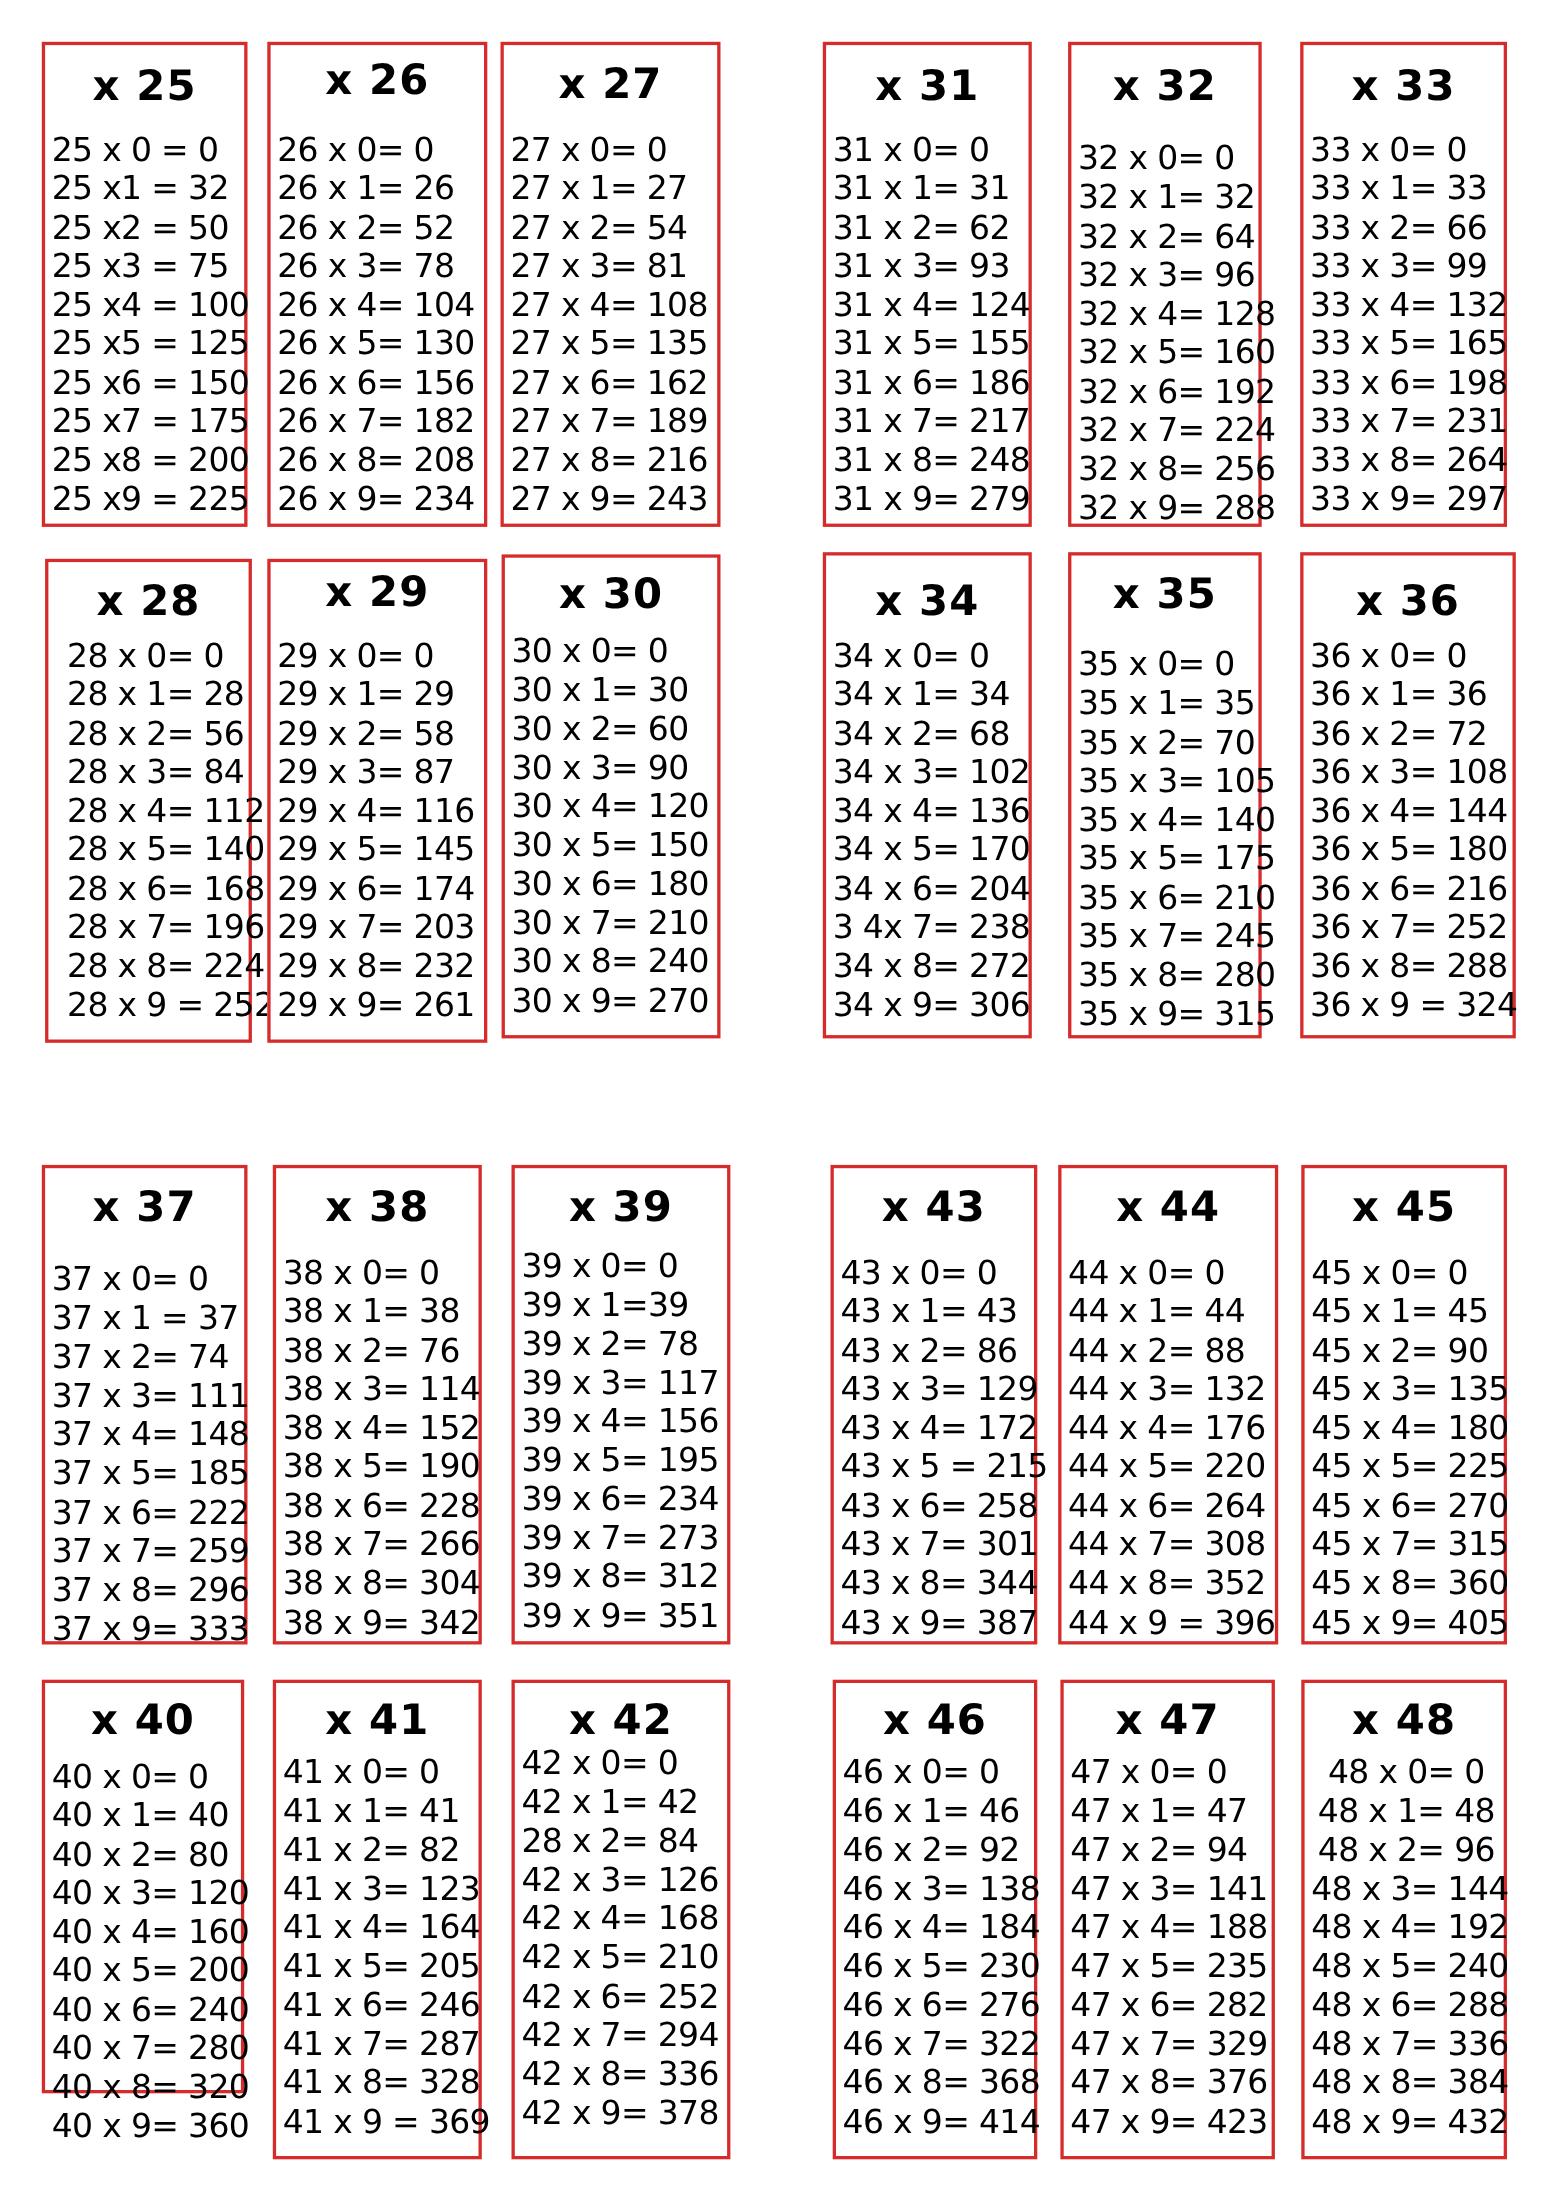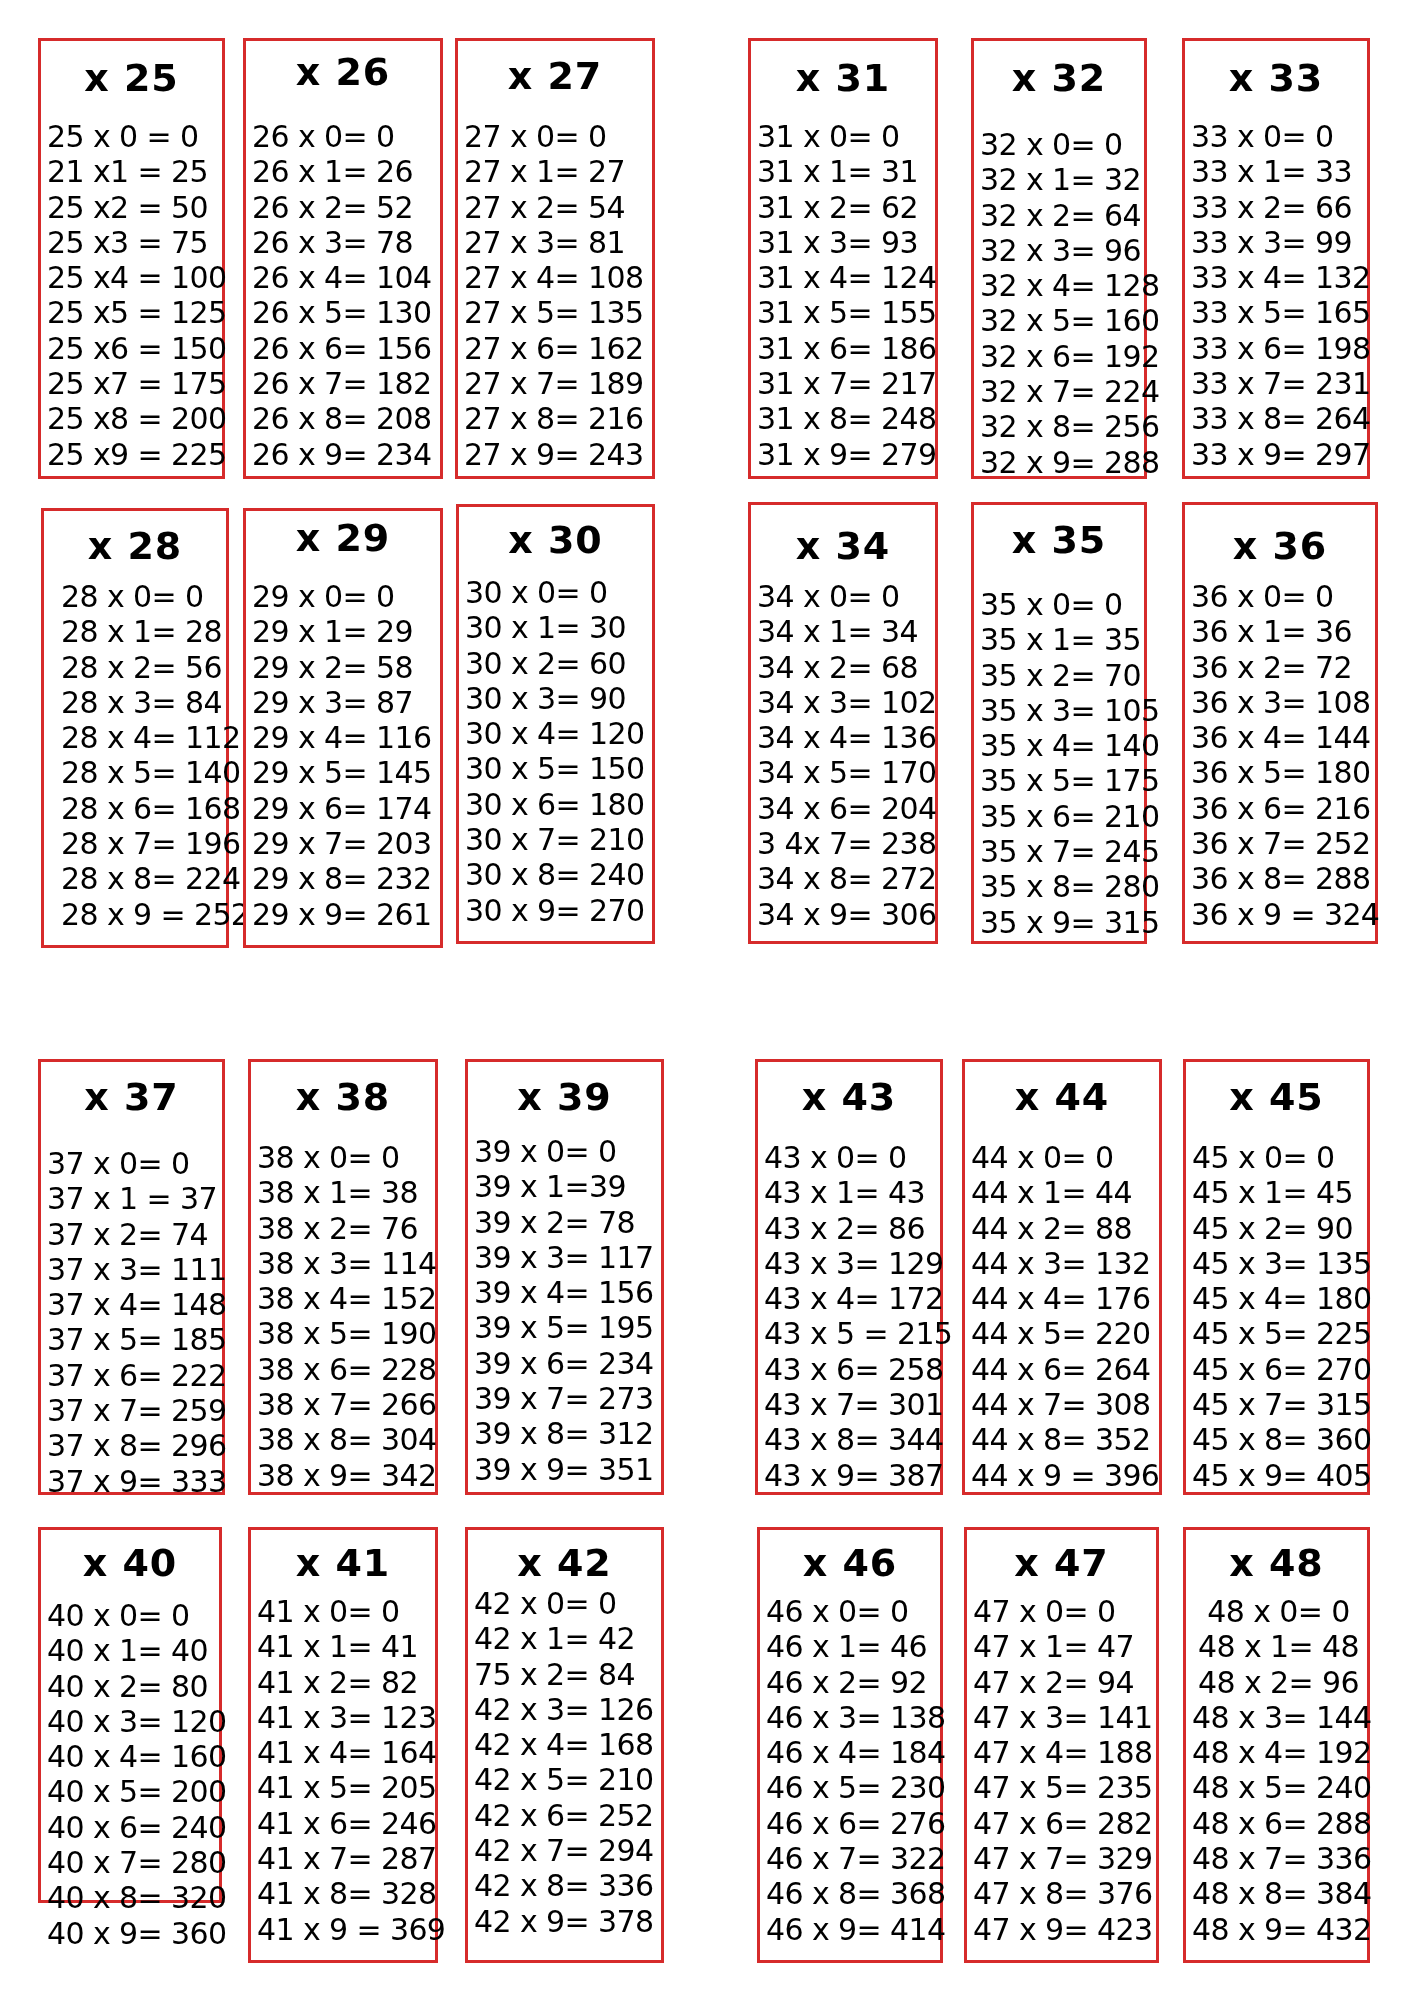--- a/index.html
+++ b/index.html
@@ -14,21 +14,21 @@
           font-family: "DejaVu Sans", sans-serif; letter-spacing: -0.6px; }
 </style>
 </head>
 <body>
 
 <div id="sheet">
     <div class="card" style="left: 38px; top: 38px; width: 187px; height: 441px; border-color: rgb(214, 43, 43);">
     <div class="title" style="top: 18px;">x 25</div>
     <div class="rows" style="top: 78px;">
         <div class="row">25 x 0 = 0</div>
-        <div class="row">21 x1 = 25</div>
+        <div class="row">25 x1 = 32</div>
         <div class="row">25 x2 = 50</div>
         <div class="row">25 x3 = 75</div>
         <div class="row">25 x4 = 100</div>
         <div class="row">25 x5 = 125</div>
         <div class="row">25 x6 = 150</div>
         <div class="row">25 x7 = 175</div>
         <div class="row">25 x8 = 200</div>
         <div class="row">25 x9 = 225</div>
       </div>
   </div>
@@ -315,21 +315,21 @@
         <div class="row">41 x 7= 287</div>
         <div class="row">41 x 8= 328</div>
         <div class="row">41 x 9 = 369</div>
       </div>
   </div>
     <div class="card" style="left: 465px; top: 1527px; width: 199px; height: 436px; border-color: rgb(214, 43, 43);">
     <div class="title" style="top: 14px;">x 42</div>
     <div class="rows" style="top: 56px;">
         <div class="row">42 x 0= 0</div>
         <div class="row">42 x 1= 42</div>
-        <div class="row">75 x 2= 84</div>
+        <div class="row">28 x 2= 84</div>
         <div class="row">42 x 3= 126</div>
         <div class="row">42 x 4= 168</div>
         <div class="row">42 x 5= 210</div>
         <div class="row">42 x 6= 252</div>
         <div class="row">42 x 7= 294</div>
         <div class="row">42 x 8= 336</div>
         <div class="row">42 x 9= 378</div>
       </div>
   </div>
     <div class="card" style="left: 757px; top: 1527px; width: 186px; height: 436px; border-color: rgb(214, 43, 43);">

